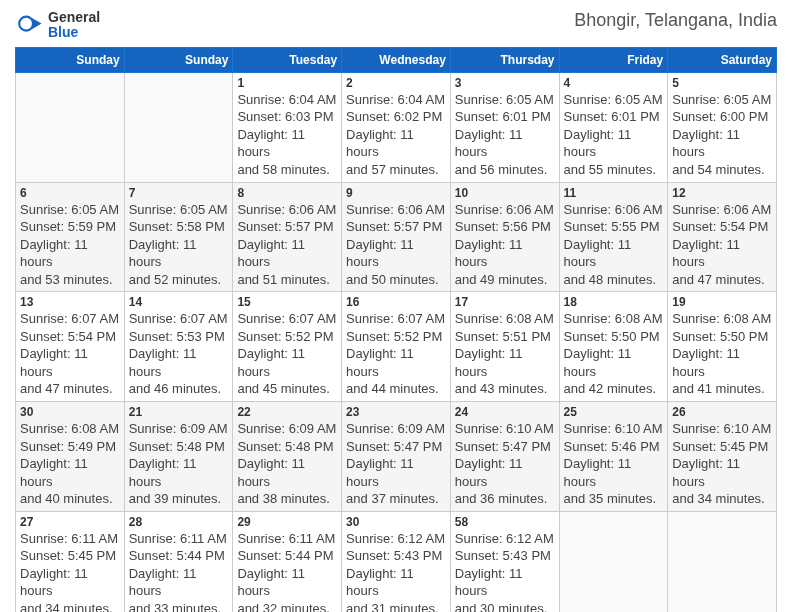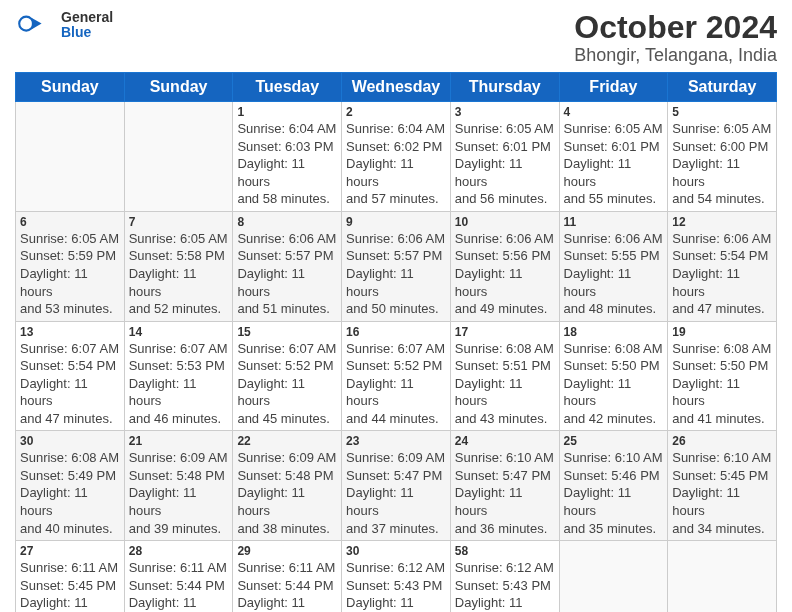--- a/index.html
+++ b/index.html
@@ -19,21 +19,21 @@
     }
     .header {
       display: flex;
       align-items: flex-start;
       justify-content: space-between;
       margin-bottom: 6px;
     }
     .logo {
       display: flex;
       align-items: center;
-      gap: 18px;
+      gap: 5px;
     }
     .logo-text {
       display: flex;
       flex-direction: column;
       line-height: 1.1;
     }
     .logo-general {
       font-size: 14px;
       font-weight: bold;
       color: #333;
@@ -63,24 +63,24 @@
     .calendar {
       flex: 1;
       border: 1px solid #ccc;
       border-collapse: collapse;
       width: 100%;
       table-layout: fixed;
     }
     .calendar thead tr th {
       background-color: #1565c0;
       color: white;
-      font-size: 16px;
+      font-size: 12px;
       font-weight: bold;
       padding: 5px 4px;
-      text-align: center;
+      text-align: right;
       border: 1px solid #1a75d2;
     }
     .calendar tbody tr td {
       border: 1px solid #ccc;
       vertical-align: top;
       padding: 3px 4px;
       font-size: 9.5px;
       color: #333;
       height: 88px;
     }
@@ -111,21 +111,20 @@
       <svg class="logo-icon" viewBox="0 0 40 40">
         <circle cx="16" cy="18" r="10" fill="none" stroke="#1565c0" stroke-width="3"></circle>
         <polygon points="24,10 38,18 24,26" fill="#1565c0"></polygon>
       </svg>
       <div class="logo-text">
         <span class="logo-general">General</span>
         <span class="logo-blue">Blue</span>
       </div>
     </div>
     <div class="title-section">
-      <div class="main-title">October 2024</div>
       <div class="subtitle">Bhongir, Telangana, India</div>
     </div>
   </div>
 
   <table class="calendar">
     <thead>
       <tr>
       <th>Sunday</th>
           <th>Sunday</th>
           <th>Tuesday</th>

